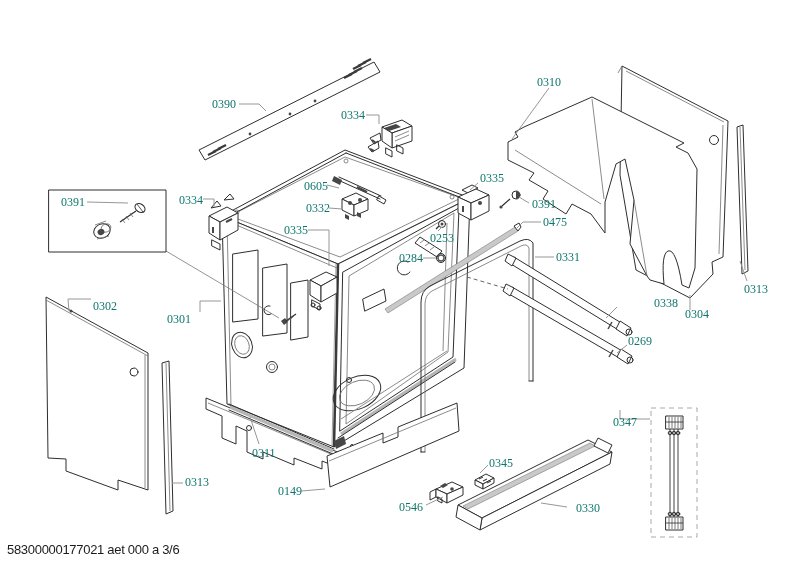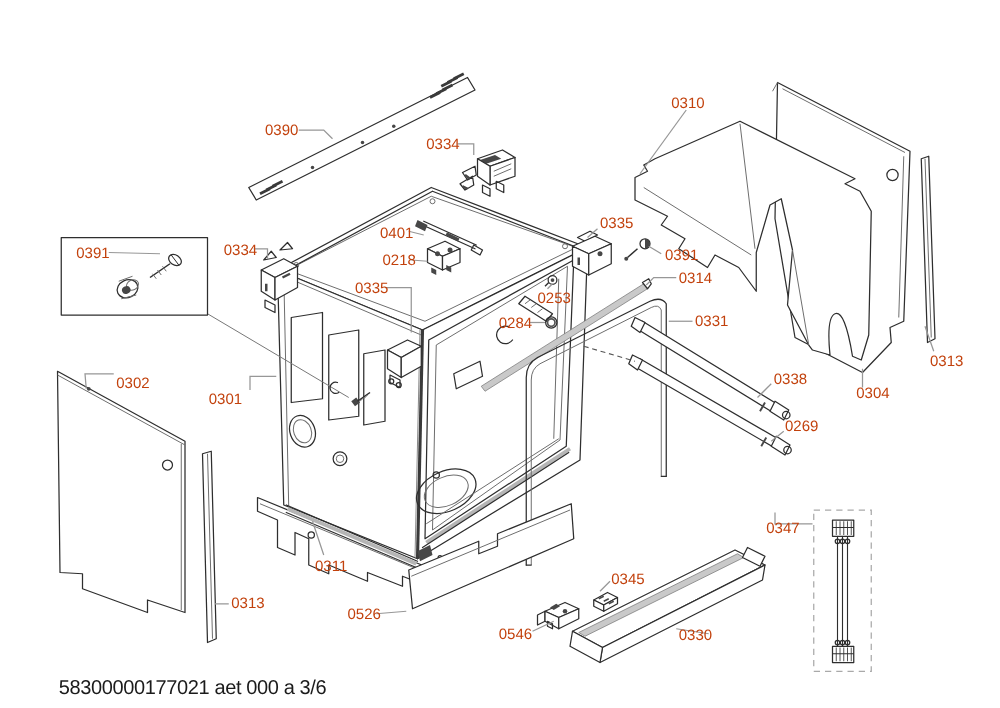--- a/index.html
+++ b/index.html
@@ -1,22 +1,22 @@
 <!DOCTYPE html>
 <html><head>
 <meta charset="utf-8">
 <style>
   html,body{margin:0;padding:0;background:#fff;}
   .stage{position:relative;width:800px;height:566px;background:#ffffff;overflow:hidden;
          font-family:"Liberation Sans","DejaVu Sans",sans-serif;}
   .stage svg{position:absolute;left:0;top:0;}
-  .callout{position:absolute;font-size:12px;line-height:12px;color:#c2410c;
-           white-space:nowrap;letter-spacing:0;}
-  .doccode{position:absolute;left:7px;top:542px;font-size:16px;color:#1b1b1b;
-           letter-spacing:-0.3px;margin-left:40px;}
+  .callout{position:absolute;font-size:12px;line-height:12px;color:#0f766e;
+           white-space:nowrap;letter-spacing:0;font-family:Liberation Serif, serif;}
+  .doccode{position:absolute;left:7px;top:542px;font-size:13px;color:#1b1b1b;
+           letter-spacing:-0.3px;}
   .part{stroke:#2e2e2e;stroke-width:1;fill:none;stroke-linejoin:round;stroke-linecap:round;}
   .partf{stroke:#2e2e2e;stroke-width:1;fill:#ffffff;stroke-linejoin:round;}
   .lite{stroke:#6e6e6e;stroke-width:0.8;fill:none;}
   .dark{fill:#474747;stroke:none;}
   .metal{fill:#c9c9c9;stroke:#7a7a7a;stroke-width:0.6;}
   .leader{stroke:#979797;stroke-width:1;fill:none;}
 </style>
 </head>
 <body>
 
@@ -318,38 +318,38 @@
     <path class="leader" d="M567,507 L541,503"></path>
     <path class="leader" d="M620,410 L620,419 L650,419"></path>
   </g>
 </svg>
 
 <div class="callout" style="left:212px;top:98px">0390</div>
 <div class="callout" style="left:341px;top:109px">0334</div>
 <div class="callout" style="left:537px;top:76px">0310</div>
 <div class="callout" style="left:61px;top:196px">0391</div>
 <div class="callout" style="left:179px;top:194px">0334</div>
-<div class="callout" style="left:304px;top:180px">0401</div>
-<div class="callout" style="left:306px;top:202px">0218</div>
+<div class="callout" style="left:304px;top:180px">0605</div>
+<div class="callout" style="left:306px;top:202px">0332</div>
 <div class="callout" style="left:284px;top:224px">0335</div>
 <div class="callout" style="left:480px;top:172px">0335</div>
 <div class="callout" style="left:532px;top:198px">0391</div>
 <div class="callout" style="left:430px;top:232px">0253</div>
 <div class="callout" style="left:399px;top:252px">0284</div>
-<div class="callout" style="left:543px;top:216px">0314</div>
+<div class="callout" style="left:543px;top:216px">0475</div>
 <div class="callout" style="left:556px;top:251px">0331</div>
-<div class="callout" style="left:619px;top:297px">0338</div>
+<div class="callout" style="left:654px;top:297px">0338</div>
 <div class="callout" style="left:628px;top:335px">0269</div>
 <div class="callout" style="left:685px;top:308px">0304</div>
 <div class="callout" style="left:744px;top:283px">0313</div>
 <div class="callout" style="left:93px;top:300px">0302</div>
 <div class="callout" style="left:167px;top:313px">0301</div>
 <div class="callout" style="left:185px;top:476px">0313</div>
 <div class="callout" style="left:252px;top:447px">0311</div>
-<div class="callout" style="left:278px;top:485px">0526</div>
+<div class="callout" style="left:278px;top:485px">0149</div>
 <div class="callout" style="left:399px;top:501px">0546</div>
 <div class="callout" style="left:489px;top:457px">0345</div>
-<div class="callout" style="left:543px;top:502px">0330</div>
+<div class="callout" style="left:576px;top:502px">0330</div>
 <div class="callout" style="left:613px;top:416px">0347</div>
 
 <div class="doccode">58300000177021 aet 000 a 3/6</div>
 
 </div>
 
 </body></html>

